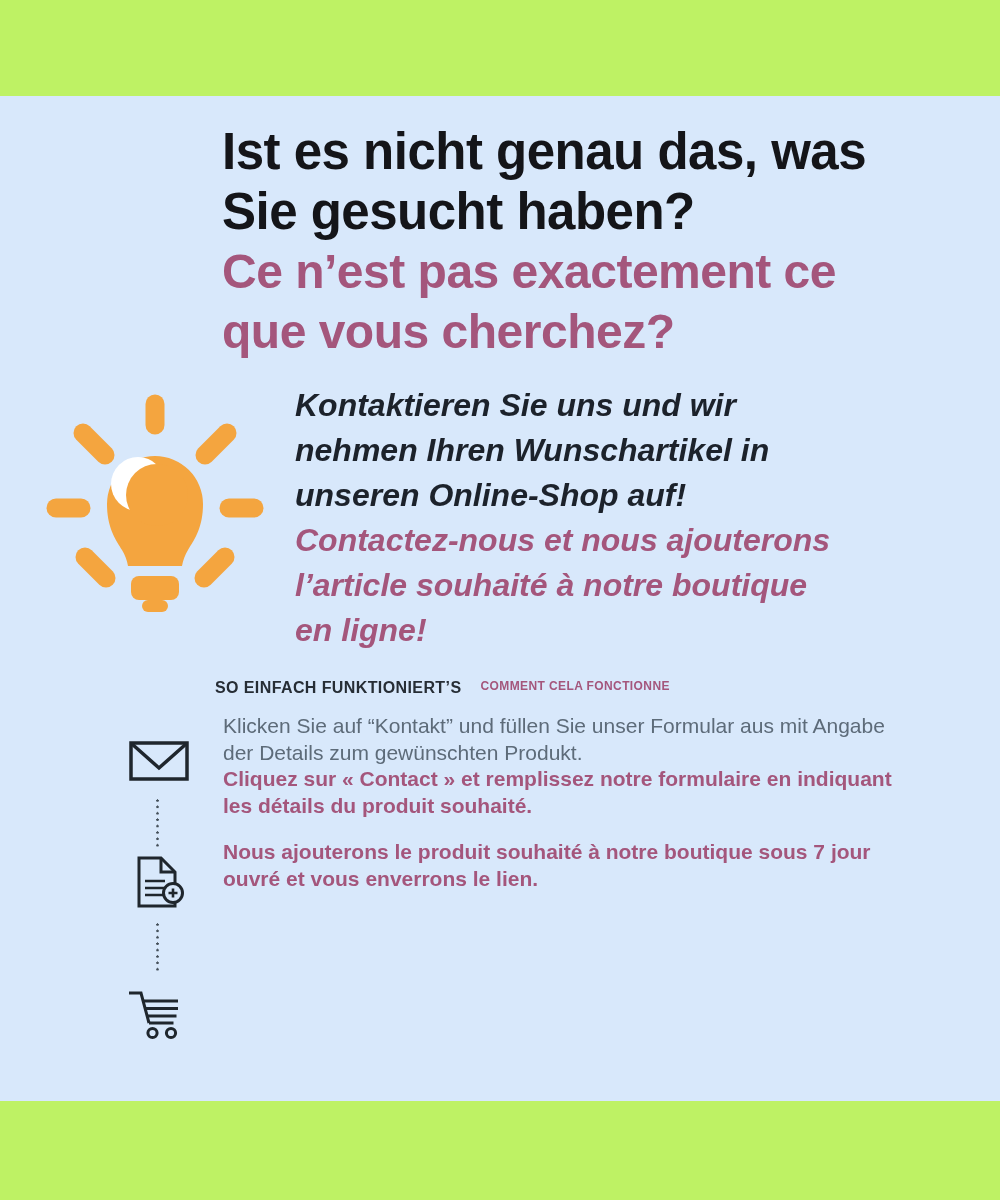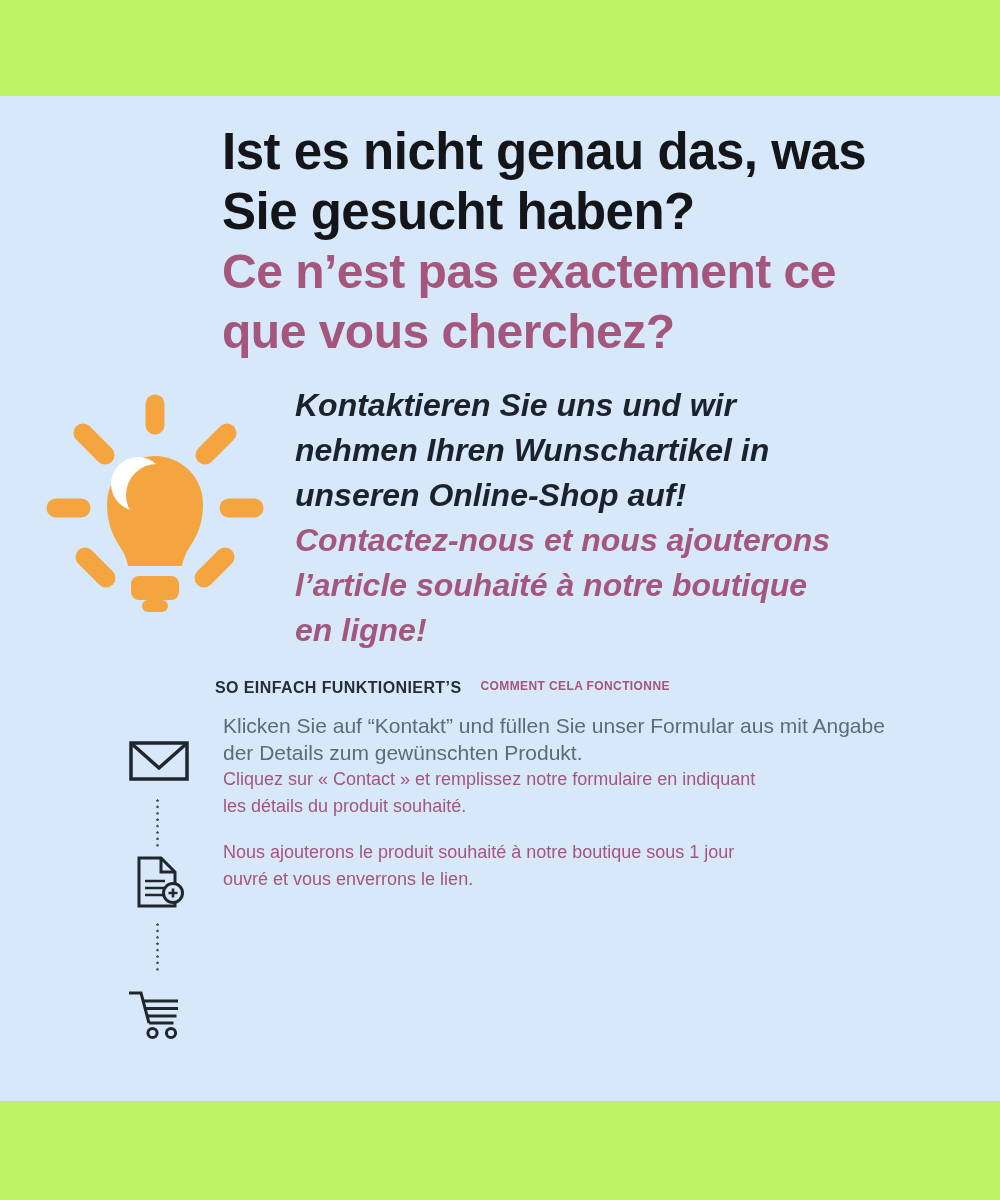--- a/index.html
+++ b/index.html
@@ -56,21 +56,21 @@
   
   .step-text { left: 215px; margin-left: 8px; }
   .step-1 { top: 713px; }
   .step-2 { top: 839px; }
   .step-3 { top: 960px; }
   .step-de {
     font-size: 21px; line-height: 26.5px; font-weight: 400;
     color: #5d6b79; white-space: pre-line;
   }
   .step-fr {
-    font-size: 18px; line-height: 26.5px; font-weight: 400;
+    font-size: 21px; line-height: 26.5px; font-weight: 700;
     color: #a4567c; white-space: pre-line;
   }
 
   
   .icon-envelope { left: 129px; top: 741px; }
   .icon-document { left: 130px; top: 855px; }
   .icon-cart     { left: 126px; top: 986px; }
   .connector {
     position: absolute; width: 3px; left: 156px;
     background-image: radial-gradient(circle at 1.5px 1.6px, #434e58 1.1px, rgba(0,0,0,0) 1.35px);
@@ -158,17 +158,17 @@
   </div>
 
   <div class="abs step-text step-1">
     <div class="step-de">Klicken Sie auf “Kontakt” und füllen Sie unser Formular aus mit Angabe
 der Details zum gewünschten Produkt.</div>
     <div class="step-fr">Cliquez sur « Contact » et remplissez notre formulaire en indiquant
 les détails du produit souhaité.</div>
   </div>
 
   <div class="abs step-text step-2">
-    <div class="step-fr">Nous ajouterons le produit souhaité à notre boutique sous 1 jour
+    <div class="step-fr">Nous ajouterons le produit souhaité à notre boutique sous 7 jour
 ouvré et vous enverrons le lien.</div>
   </div>
 
 </div>
 
 </body></html>

